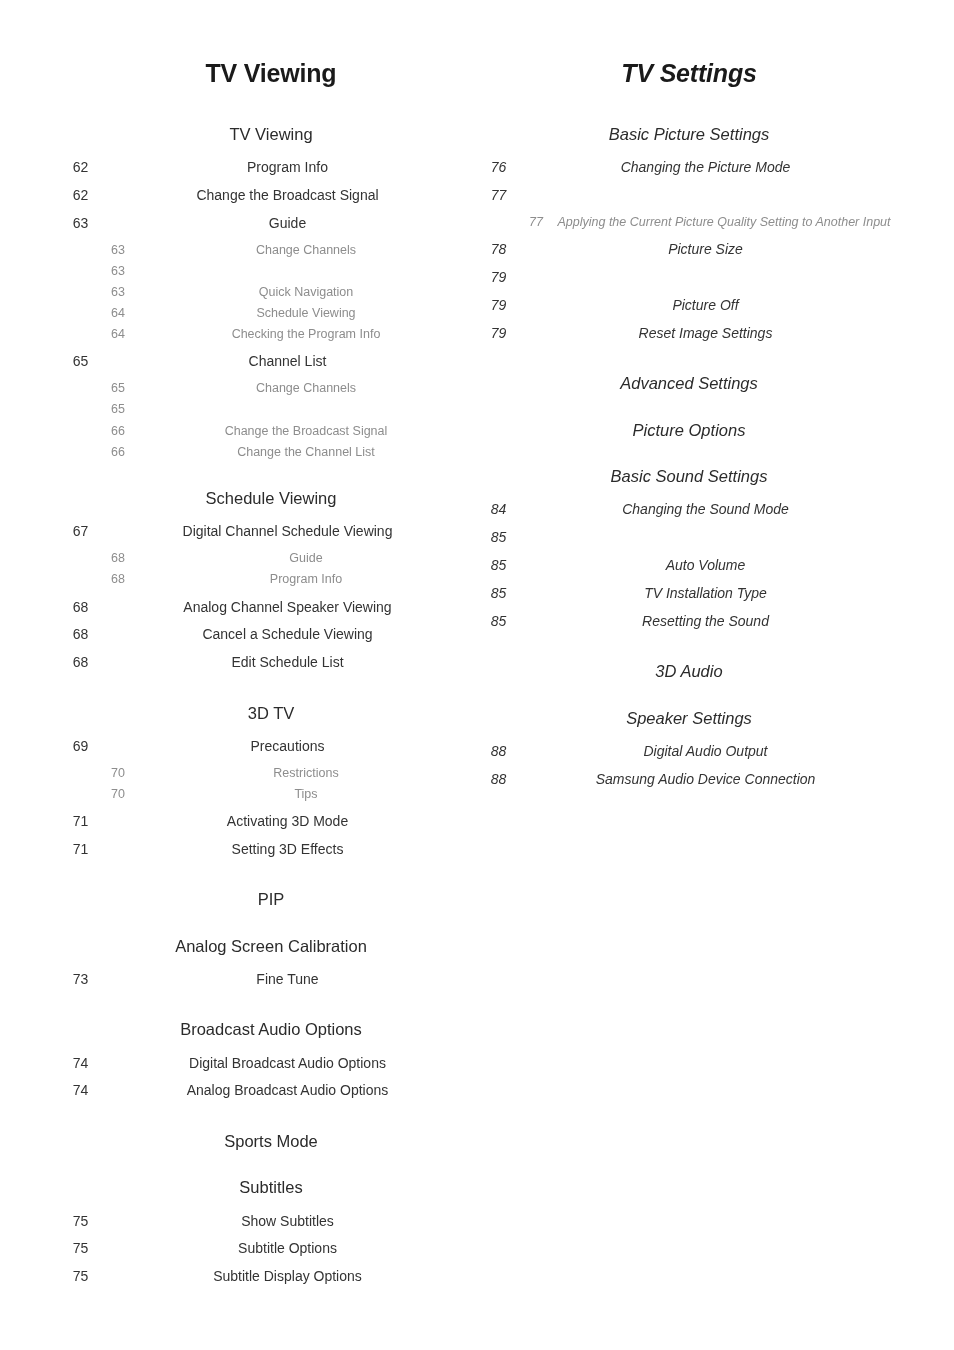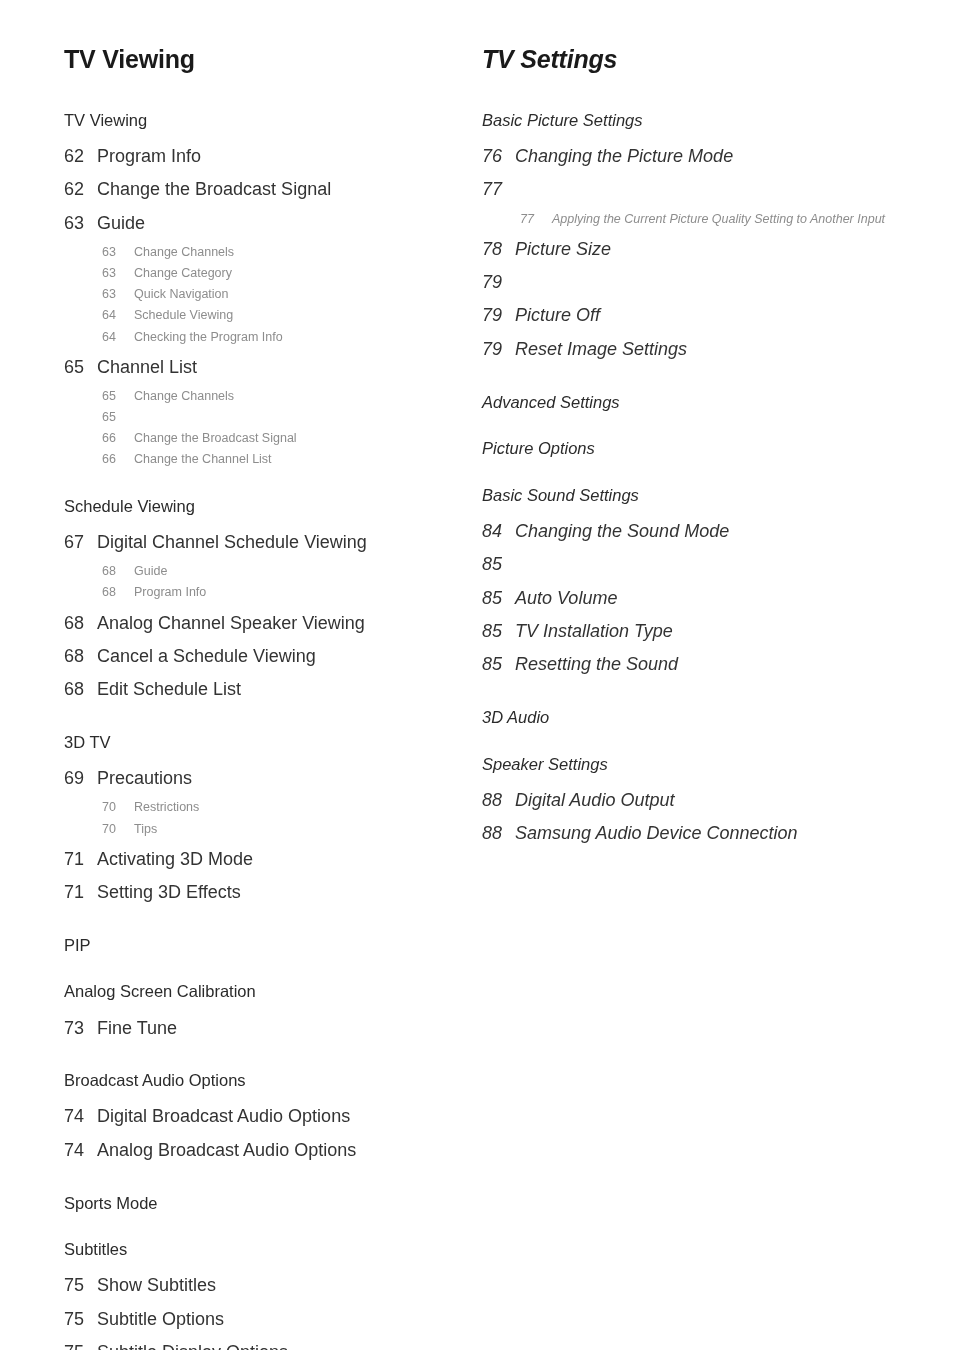--- a/index.html
+++ b/index.html
@@ -12,21 +12,22 @@
     height: 1350px;
     font-family: "Liberation Sans", sans-serif;
     -webkit-font-smoothing: antialiased;
   }
   .page {
     position: relative;
     width: 954px;
     height: 1350px;
     box-sizing: border-box;
     display: flex;
-    padding: 44px 56px 0 64px;
+    padding: 58px 56px 0 64px;
+    text-align: center;
   }
   .column {
     width: 414px;
     flex: 0 0 414px;
   }
   .column.right {
     margin-left: 4px;
     font-style: italic;
   }
 
@@ -50,21 +51,21 @@
     margin: 0 0 9px 0;
   }
   .section:not(:first-of-type) > .section-heading {
     margin-top: 26px;
   }
 
   
   .entry {
     display: flex;
     align-items: flex-start;
-    font-size: 18px;
+    font-size: 14px;
     color: #333333;
     line-height: 1.35;
     padding: 4.5px 0;
   }
   .entry .pageno {
     flex: 0 0 33px;
     color: #333333;
   }
   .entry .label {
     flex: 1 1 auto;
@@ -112,21 +113,20 @@
           <span class="pageno">63</span>
           <span class="label">Guide</span>
         </div>
         <div class="sublist">
           <div class="subentry">
             <span class="pageno">63</span>
             <span class="label">Change Channels</span>
           </div>
           <div class="subentry">
             <span class="pageno">63</span>
-            <span class="label">Change Category</span>
           </div>
           <div class="subentry">
             <span class="pageno">63</span>
             <span class="label">Quick Navigation</span>
           </div>
           <div class="subentry">
             <span class="pageno">64</span>
             <span class="label">Schedule Viewing</span>
           </div>
           <div class="subentry">

